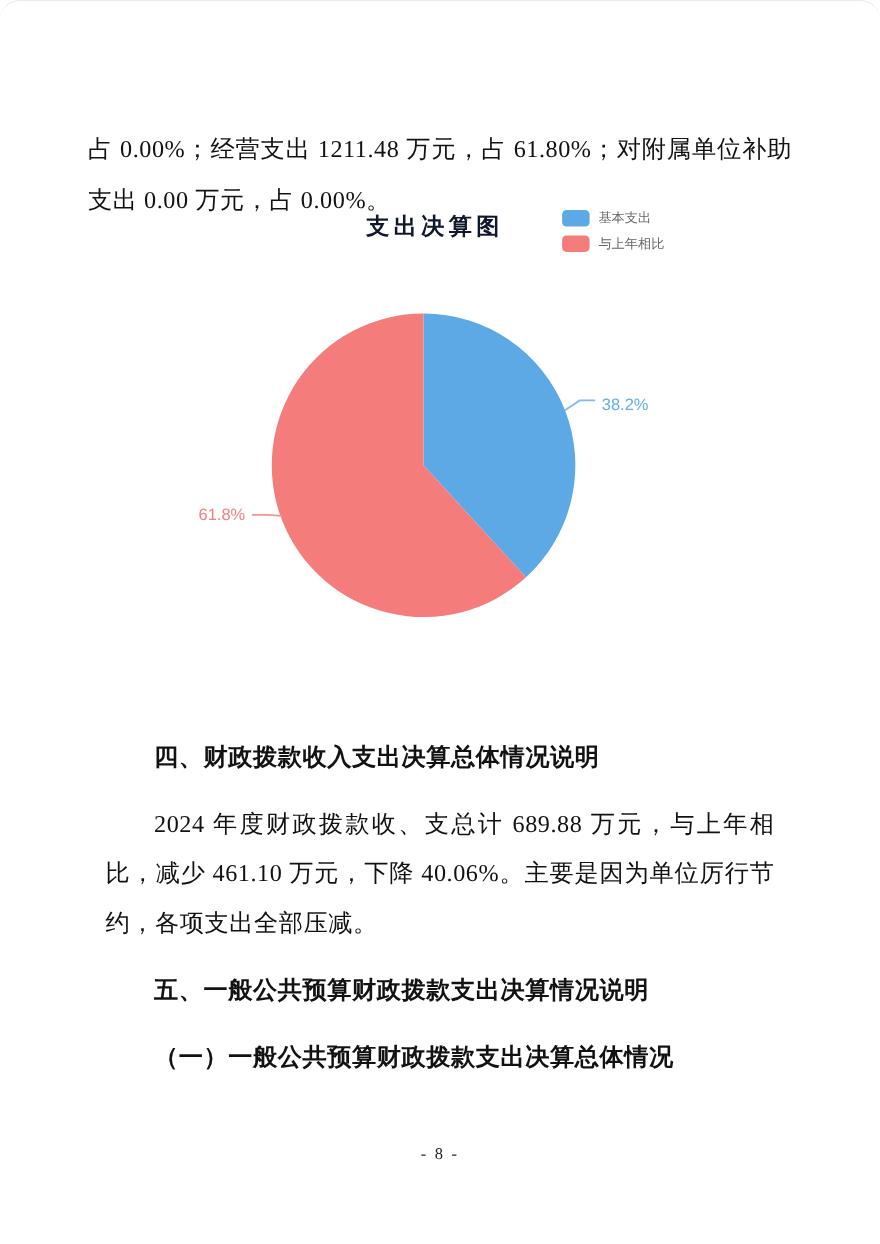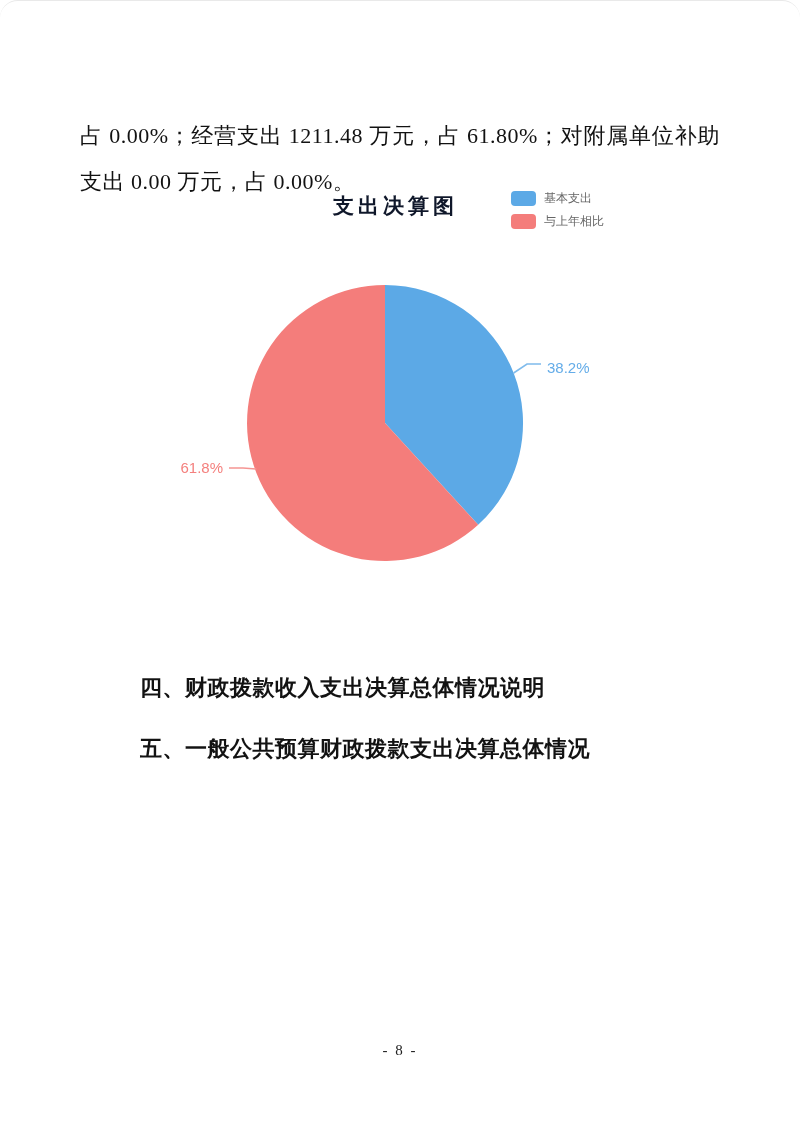--- a/index.html
+++ b/index.html
@@ -86,18 +86,20 @@
     <path class="slice-blue" d="M0 0 L0 -138 A138 138 0 0 1 93.2 101.8 Z"></path>
     <path class="slice-red" d="M0 0 L93.2 101.8 A138 138 0 1 1 0 -138 Z"></path>
     <polyline class="leader blue" points="128.6,-50 142,-59 156,-59"></polyline>
     <polyline class="leader red" points="-128.6,46 -142,45 -156,45"></polyline>
     <text class="pie-label blue" x="162" y="-54" dominant-baseline="middle" text-anchor="start">38.2%</text>
     <text class="pie-label red" x="-162" y="50" text-anchor="end">61.8%</text>
   </svg>
 
   <div class="sections">
     <p class="heading">四、财政拨款收入支出决算总体情况说明</p>
-    <p class="heading">五、一般公共预算财政拨款支出决算总体情况</p>
+    <p class="para">2024 年度财政拨款收、支总计 689.88 万元，与上年相比，减少 461.10 万元，下降 40.06%。主要是因为单位厉行节约，各项支出全部压减。</p>
+    <p class="heading">五、一般公共预算财政拨款支出决算情况说明</p>
+    <p class="heading">（一）一般公共预算财政拨款支出决算总体情况</p>
   </div>
 
   <div class="footer">- 8 -</div>
 
 </div>
 
 </body></html>

